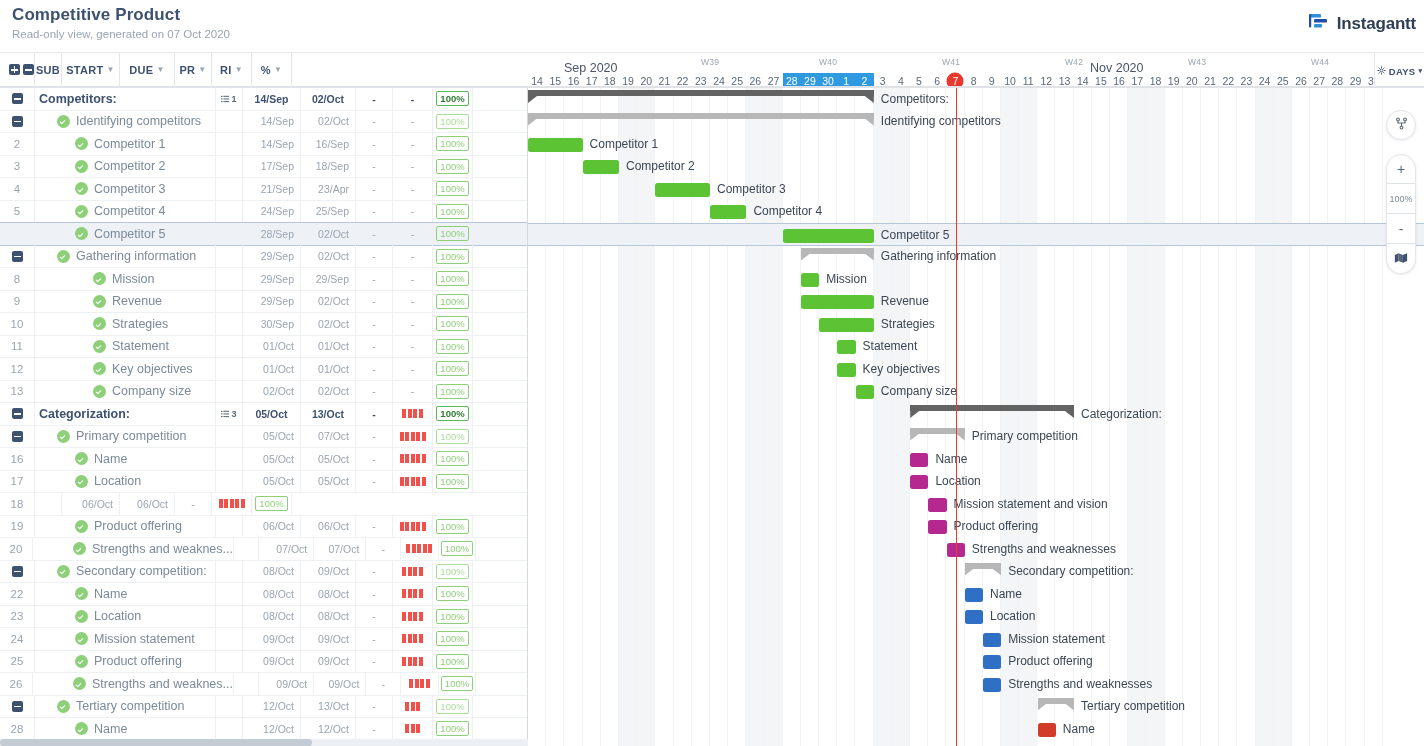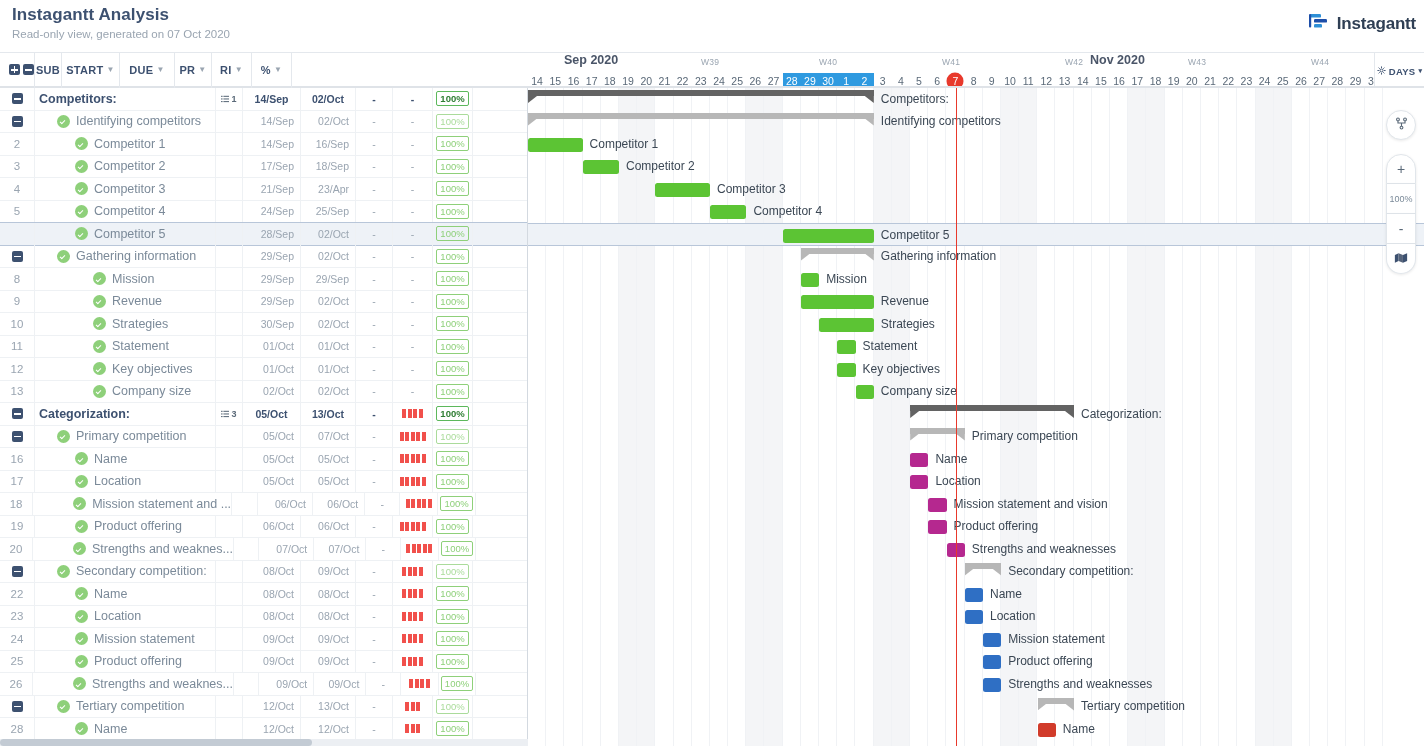--- a/index.html
+++ b/index.html
@@ -62,21 +62,21 @@
   .trow.group .cell { color:#3d5170; font-weight:bold; font-size:10.5px;}
   .pct { border:1px solid #8ed07a; color:#8ed07a; font-size:9.5px; padding:0 3px; border-radius:2px; line-height:13px;}
   .trow.group .pct { border-color:#5cb85c; color:#2e7d32; font-weight:bold;}
   .ribars { display:flex; gap:1.5px; }
   .ribars i { display:block; width:4px; height:9px; background:#f1504b; }
   .subicon { font-size:9px; color:#5a6978; display:flex; align-items:center; gap:2px;}
 
   
   .tl-head { position:absolute; left:528px; top:52px; width:896px; height:36px; background:#fff;
       border-top:1px solid #e4e8ed; border-bottom:2px solid #dfe3e8; overflow:hidden;}
-  .tl-month { position:absolute; top:0; font-size:12.5px; color:#4a5568;font-weight:bold; }
+  .tl-month { position:absolute; top:8px; font-size:12.5px; color:#4a5568; }
   .tl-week { position:absolute; top:4px; font-size:8.5px; color:#9aa5b1; letter-spacing:0.3px;}
   .tl-days { position:absolute; left:0; top:20px; height:16px; display:flex;}
   .dayc { width:18.2px; text-align:center; font-size:10.5px; color:#5a6978; line-height:16px; flex:0 0 18.2px;}
   .dayc.wk { background:#2f9ae0; color:#fff; }
   .dayc.today { position:relative; color:#fff; }
   .dayc.today span { position:absolute; left:50%; top:50%; transform:translate(-50%,-50%);
      width:17px; height:17px; border-radius:50%; background:#e8392c; color:#fff; line-height:17px; font-size:10.5px;}
   .days-btn { position:absolute; right:0; top:0; width:50px; height:36px; background:#fff;
      border-left:1px solid #e4e8ed; display:flex; align-items:center; justify-content:center; gap:3px;
      font-size:9.5px; font-weight:bold; color:#3d5170; letter-spacing:0.3px; cursor:pointer;}
@@ -109,21 +109,21 @@
 
   .hscroll { position:absolute; left:0; bottom:0; width:528px; height:7px; background:#eceff3; }
   .hscroll i { position:absolute; left:0; top:0; width:312px; height:7px; background:#c3cbd4; border-radius:4px;}
 </style>
 </head>
 <body>
 
 <div id="app">
 
   <div class="topbar">
-    <div class="proj-title">Instagantt Analysis</div>
+    <div class="proj-title">Competitive Product</div>
     <div class="proj-sub">Read-only view, generated on 07 Oct 2020</div>
 
 
     <div class="brand">
       <span>
         <svg width="22" height="20" viewBox="0 0 22 20">
           <rect x="2" y="2" width="11" height="3.6" rx="1.2" fill="#2d8fd6"></rect>
           <rect x="6" y="7" width="13" height="3.6" rx="1.2" fill="#1d4ea8"></rect>
           <rect x="6" y="12" width="8" height="3.6" rx="1.2" fill="#2d8fd6"></rect>
           <rect x="1" y="2" width="2.2" height="13.6" rx="1" fill="#1d4ea8"></rect>
@@ -505,24 +505,20 @@
             <i></i>
           </span>
         </div>
         <div class="cell c" style="width: 40px;">
           <span class="pct" style="">100%</span>
         </div>
         <div class="cell c" style="width: 55px;"></div>
       </div>
       <div class="trow">
         <div class="tnum">18</div>
-        <div class="tname-wrap" style="padding-left: 40px;">
-          <span class="chk"></span>
-          <span class="tname">Mission statement and ...</span>
-        </div>
         <div class="cell c" style="width: 27px;"></div>
         <div class="cell r" style="width: 58px;">06/Oct</div>
         <div class="cell r" style="width: 55px;">06/Oct</div>
         <div class="cell c" style="width: 37px;">-</div>
         <div class="cell c" style="width: 40px;">
           <span class="ribars">
             <i></i>
             <i></i>
             <i></i>
             <i></i>

